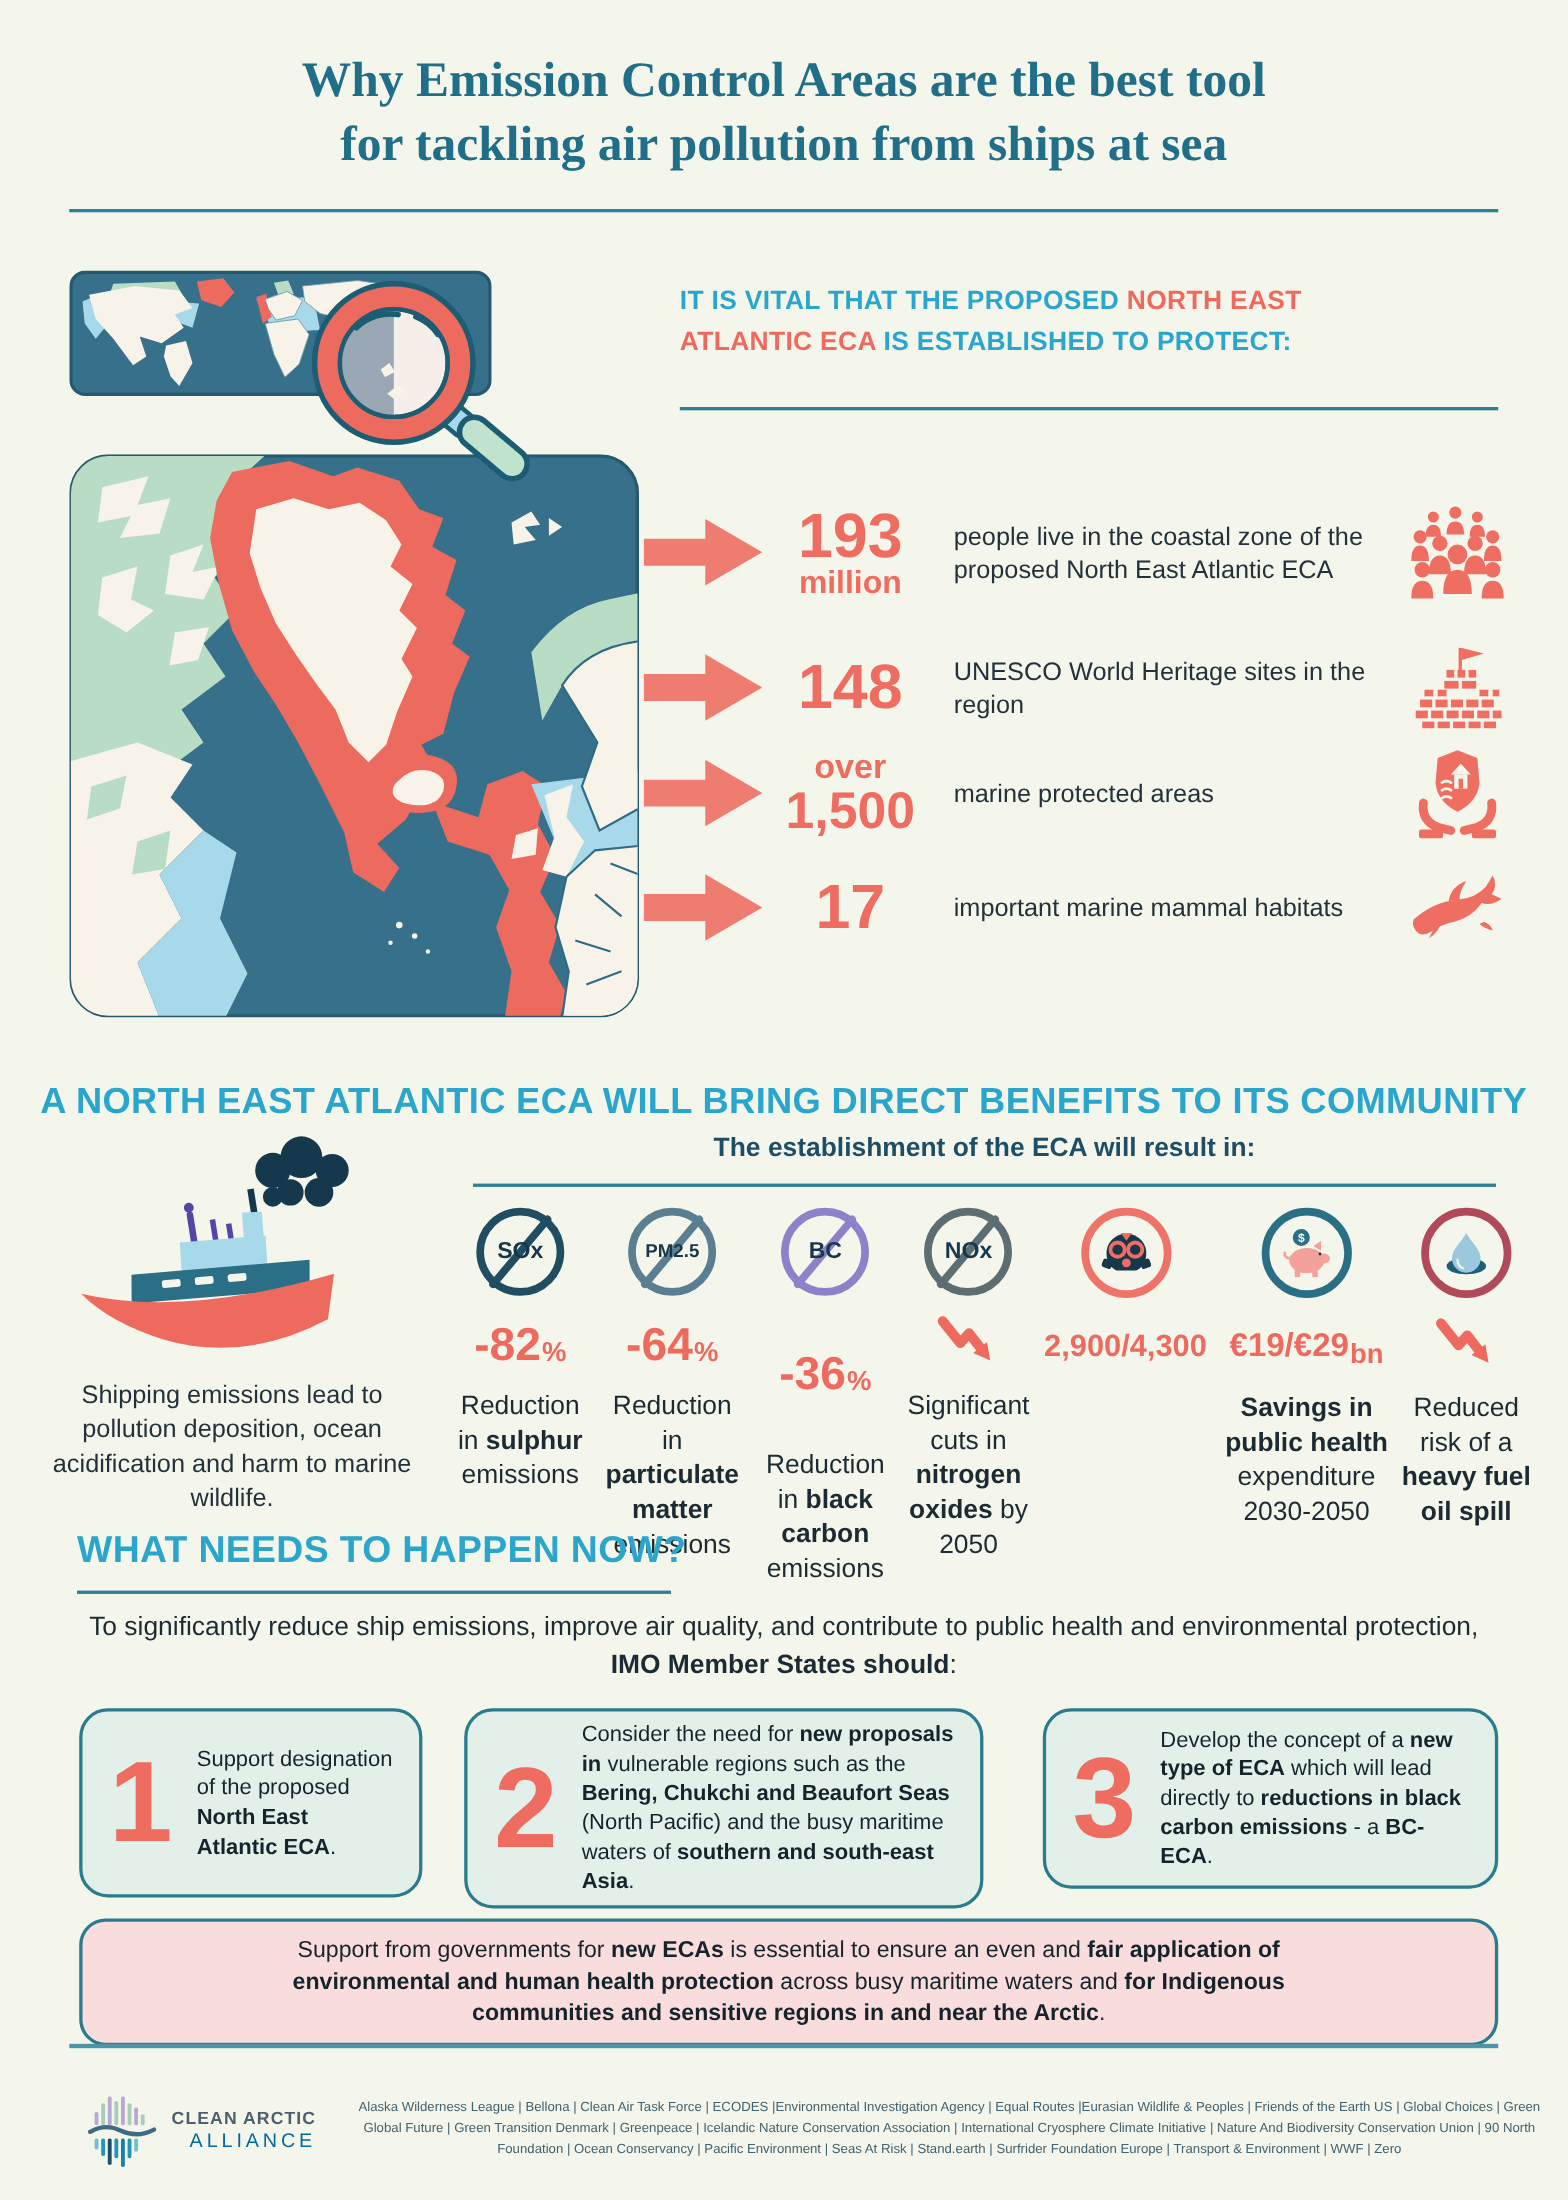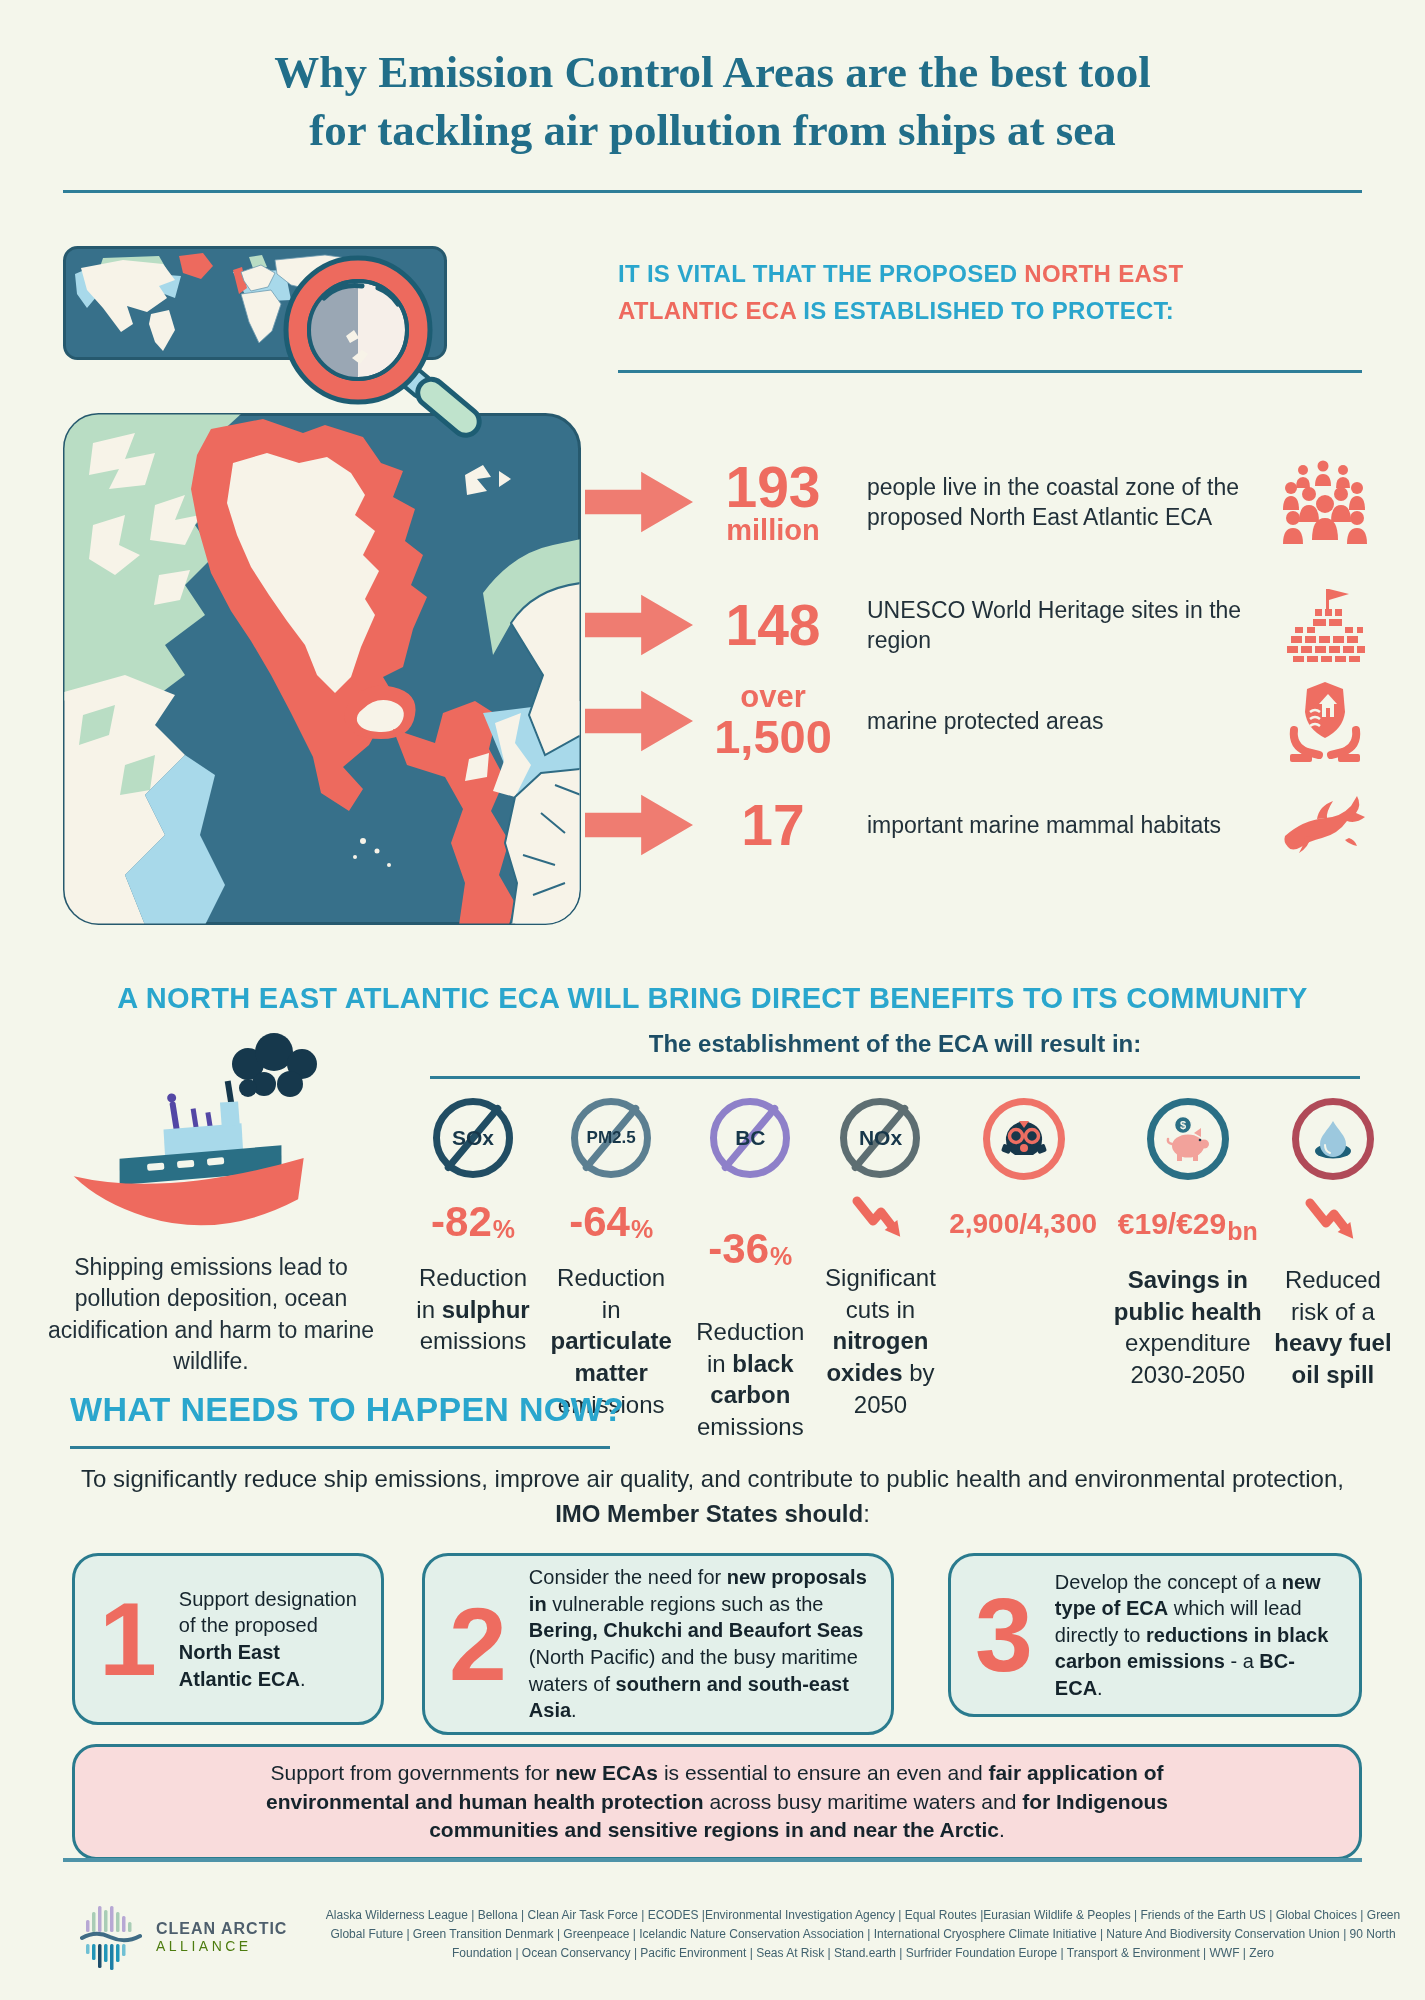--- a/index.html
+++ b/index.html
@@ -38,21 +38,21 @@
   .num-lg{font-size:57px;display:block;}
   .num-md{font-size:29px;display:block;}
   .num-sm{font-size:31px;display:block;}
   .num-lg2{font-size:47px;display:block;}
   .stat-text{flex:1 1 auto;font-size:23px;line-height:1.32;color:#22313a;padding:0 10px 0 14px;}
   .stat-icon{flex:0 0 100px;display:flex;justify-content:center;}
 
   
   .benefits-heading{
     top:982px;left:0;width:1425px;text-align:center;
-    font-weight:700;font-size:29px;color:#2aa6cd;letter-spacing:.3px;
+    font-weight:700;font-size:33px;color:#2aa6cd;letter-spacing:.3px;
   }
   .ship-caption{
     top:1252px;left:45px;width:332px;text-align:center;
     font-size:23px;line-height:1.36;color:#22313a;
   }
   .eca-result-heading{
     top:1030px;left:430px;width:930px;text-align:center;
     font-weight:700;font-size:24px;color:#1d4e66;
   }
   .rule-benefits{top:1076px;left:430px;width:930px;height:3px;}
@@ -122,21 +122,21 @@
     display:flex;align-items:center;justify-content:center;
     padding:8px 170px;text-align:center;
     font-size:21px;line-height:1.38;color:#15242c;
   }
   .support-note b{font-weight:700;}
 
   
   .rule-bottom{top:1858px;left:63px;width:1299px;height:4px;background:#4e93a8;}
   .footer-logo{top:1900px;left:80px;width:235px;display:flex;align-items:center;gap:12px;}
   .logo-name1{font-size:16px;font-weight:700;letter-spacing:1px;color:#4e5f6d;}
-  .logo-name2{font-size:14px;letter-spacing:3.5px;color:#4d7c0f;}
+  .logo-name2{font-size:18px;letter-spacing:3.5px;color:#0369a1;text-align:right;}
   .footer-orgs{
     top:1906px;left:318px;width:1090px;text-align:center;
     font-size:12px;line-height:1.6;color:#41626f;font-weight:500;
   }
 </style>
 </head>
 <body>
 
 <div class="abs title">
   <div>Why Emission Control Areas are the best tool</div>

